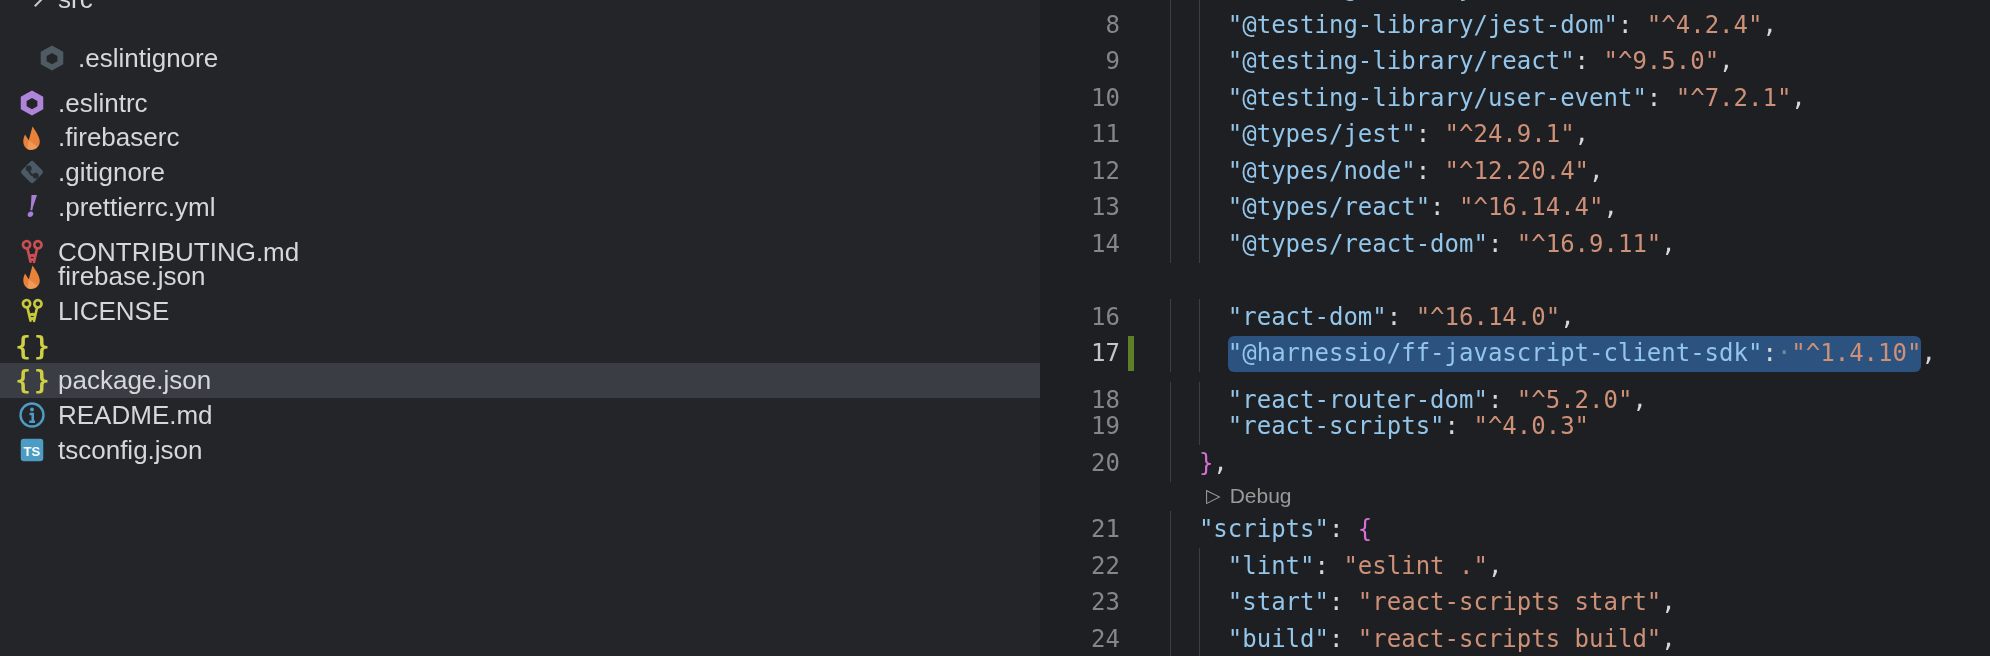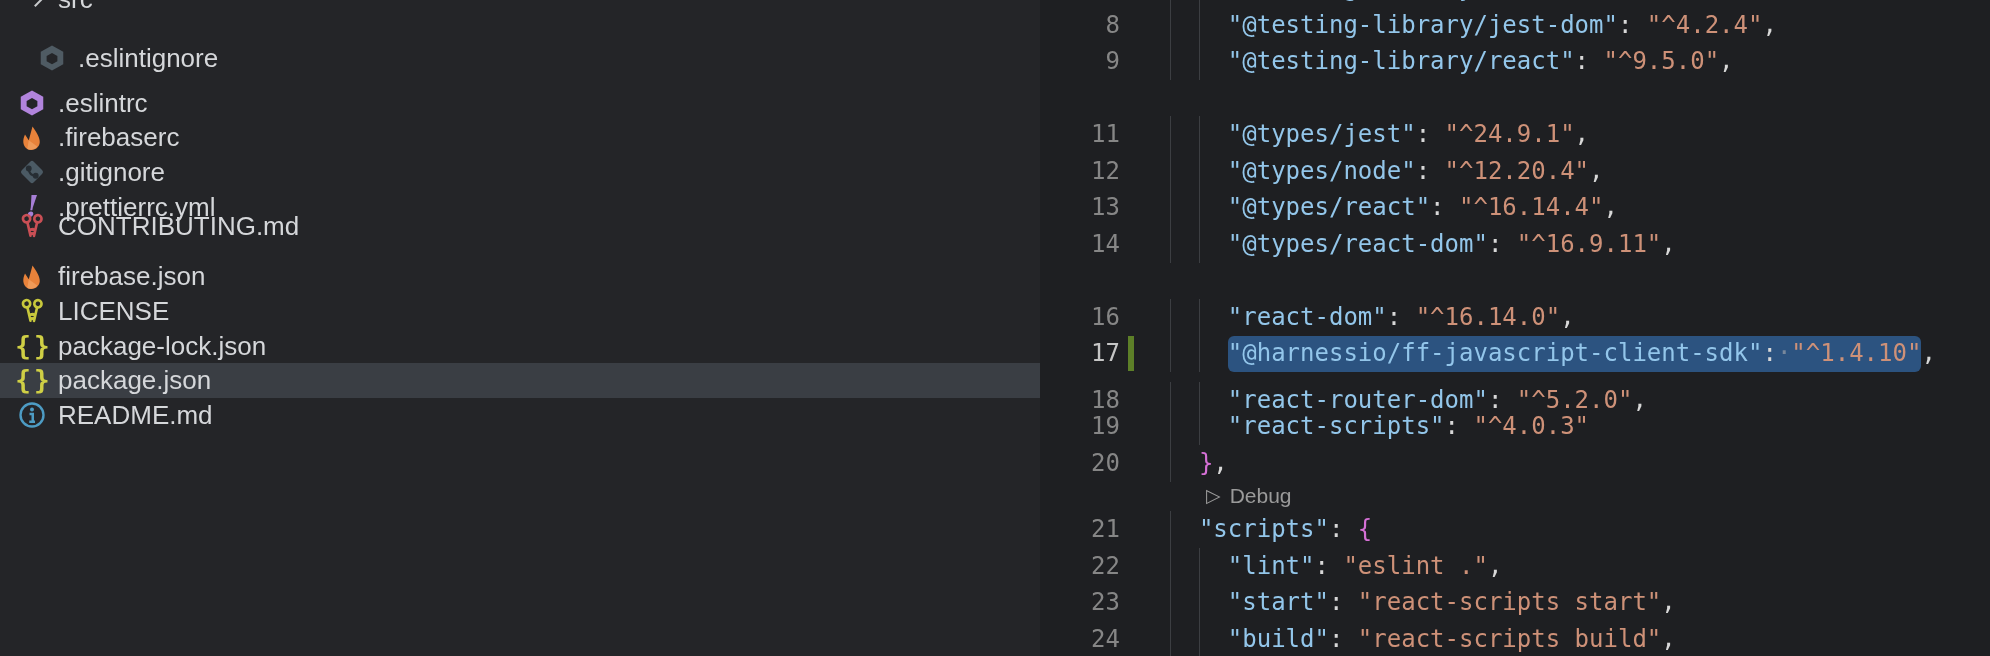--- a/index.html
+++ b/index.html
@@ -86,21 +86,21 @@
           </svg>
         </span>
         <span class="label">.gitignore</span>
       </div>
       <div class="xrow" style="top: 189.5px; height: 34.7px;">
         <span class="icon">
           <span class="glyph-bang" style="color:#a77fd6">!</span>
         </span>
         <span class="label">.prettierrc.yml</span>
       </div>
-      <div class="xrow" style="top: 209px; height: 34.7px; padding-left: 12px;">
+      <div class="xrow" style="top: 235px; height: 34.7px; padding-left: 12px;">
         <span class="icon">
           <svg viewBox="0 0 24 24" xmlns="http://www.w3.org/2000/svg">
             <g fill="none" stroke="#c94f55" stroke-width="2.1" stroke-linecap="round">
               <g transform="rotate(-13 9 12)">
                 <circle cx="9" cy="6" r="2.9"></circle>
                 <path d="M9 9 V20 M9 15.3 h3.1 M9 18.6 h3.1"></path>
               </g>
               <g transform="rotate(13 15 12)">
                 <circle cx="15.4" cy="6" r="2.9"></circle>
                 <path d="M15.4 9 V20 M15.4 15.3 h-3.1 M15.4 18.6 h-3.1"></path>
@@ -133,38 +133,46 @@
               </g>
             </g>
           </svg>
         </span>
         <span class="label">LICENSE</span>
       </div>
       <div class="xrow" style="top: 328.3px; height: 34.7px;">
         <span class="icon">
           <span class="glyph-braces" style="color:#cfcf45">{}</span>
         </span>
-        <span class="label">package-lock.json</span>
       </div>
       <div class="xrow selected" style="top: 363px; height: 34.7px;">
         <span class="icon">
           <span class="glyph-braces" style="color:#cfcf45">{}</span>
         </span>
         <span class="label">package.json</span>
       </div>
       <div class="xrow" style="top: 397.7px; height: 34.7px;">
         <span class="icon">
           <svg viewBox="0 0 24 24" xmlns="http://www.w3.org/2000/svg">
             <circle cx="12" cy="12" r="9.2" fill="none" stroke="#4d9cc4" stroke-width="1.9"></circle>
             <circle cx="12" cy="7.6" r="1.6" fill="#4d9cc4"></circle>
             <path d="M10 11.2 h2.6 V17.2 M9.8 17.4 h4.6" fill="none" stroke="#4d9cc4" stroke-width="2"></path>
           </svg>
         </span>
         <span class="label">README.md</span>
       </div>
+      <div class="xrow" style="top: 432.4px; height: 34.7px;">
+        <span class="icon">
+          <svg viewBox="0 0 24 24" xmlns="http://www.w3.org/2000/svg">
+            <rect x="3" y="3" width="18" height="18" rx="2.4" fill="#4d9cc4"></rect>
+            <text x="12" y="16.6" font-size="10.5" font-weight="bold" fill="#ffffff" text-anchor="middle" font-family="Liberation Sans, sans-serif">TS</text>
+          </svg>
+        </span>
+        <span class="label">tsconfig.json</span>
+      </div>
     </aside>
 
   <main class="editor">
 
   <div class="crow" style="top: -30px;">
         <div class="guide" style="left: 130px;"></div>
         <div class="guide" style="left: 158.9px;"></div>
         <span class="lnum">7</span>
         <span class="code" style="left: 187.8px;"><span class="tk-key">"@testing-library/dom"</span><span class="tk-pun">: </span><span class="tk-str">"^7.21.4"</span><span class="tk-pun">,</span></span>
       </div>
@@ -172,20 +180,26 @@
         <div class="guide" style="left: 130px;"></div>
         <div class="guide" style="left: 158.9px;"></div>
         <span class="lnum">8</span>
         <span class="code" style="left: 187.8px;"><span class="tk-key">"@testing-library/jest-dom"</span><span class="tk-pun">: </span><span class="tk-str">"^4.2.4"</span><span class="tk-pun">,</span></span>
       </div>
       <div class="crow" style="top: 43px;">
         <div class="guide" style="left: 130px;"></div>
         <div class="guide" style="left: 158.9px;"></div>
         <span class="lnum">9</span>
         <span class="code" style="left: 187.8px;"><span class="tk-key">"@testing-library/react"</span><span class="tk-pun">: </span><span class="tk-str">"^9.5.0"</span><span class="tk-pun">,</span></span>
+      </div>
+      <div class="crow" style="top: 79.5px;">
+        <div class="guide" style="left: 130px;"></div>
+        <div class="guide" style="left: 158.9px;"></div>
+        <span class="lnum">10</span>
+        <span class="code" style="left: 187.8px;"><span class="tk-key">"@testing-library/user-event"</span><span class="tk-pun">: </span><span class="tk-str">"^7.2.1"</span><span class="tk-pun">,</span></span>
       </div>
       <div class="crow" style="top: 116px;">
         <div class="guide" style="left: 130px;"></div>
         <div class="guide" style="left: 158.9px;"></div>
         <span class="lnum">11</span>
         <span class="code" style="left: 187.8px;"><span class="tk-key">"@types/jest"</span><span class="tk-pun">: </span><span class="tk-str">"^24.9.1"</span><span class="tk-pun">,</span></span>
       </div>
       <div class="crow" style="top: 152.5px;">
         <div class="guide" style="left: 130px;"></div>
         <div class="guide" style="left: 158.9px;"></div>

